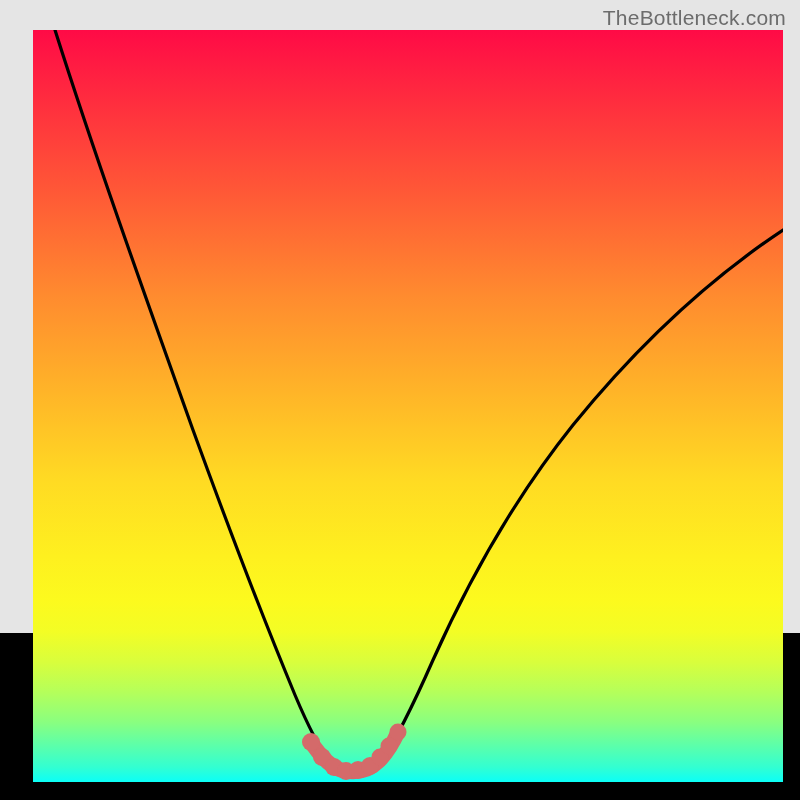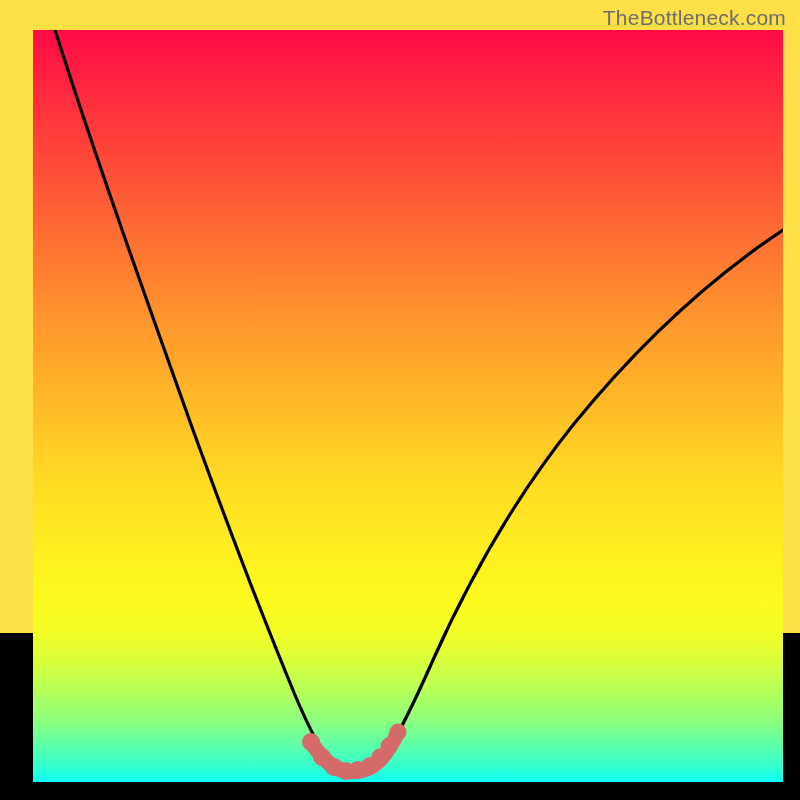--- a/index.html
+++ b/index.html
@@ -10,21 +10,21 @@
     background: #000;
     overflow: hidden;
     font-family: Arial, Helvetica, sans-serif;
   }
   .frame {
     position: absolute;
     left: 0;
     top: 0;
     width: 800px;
     height: 633px;
-    background: #fde047;
+    background: #e5e5e5;
   }
   .plot-area {
     position: absolute;
     left: 33px;
     top: 30px;
     width: 750px;
     height: 752px;
     background: linear-gradient(to bottom,
       #ff0a46 0%,
       #ff2f3e 10%,

